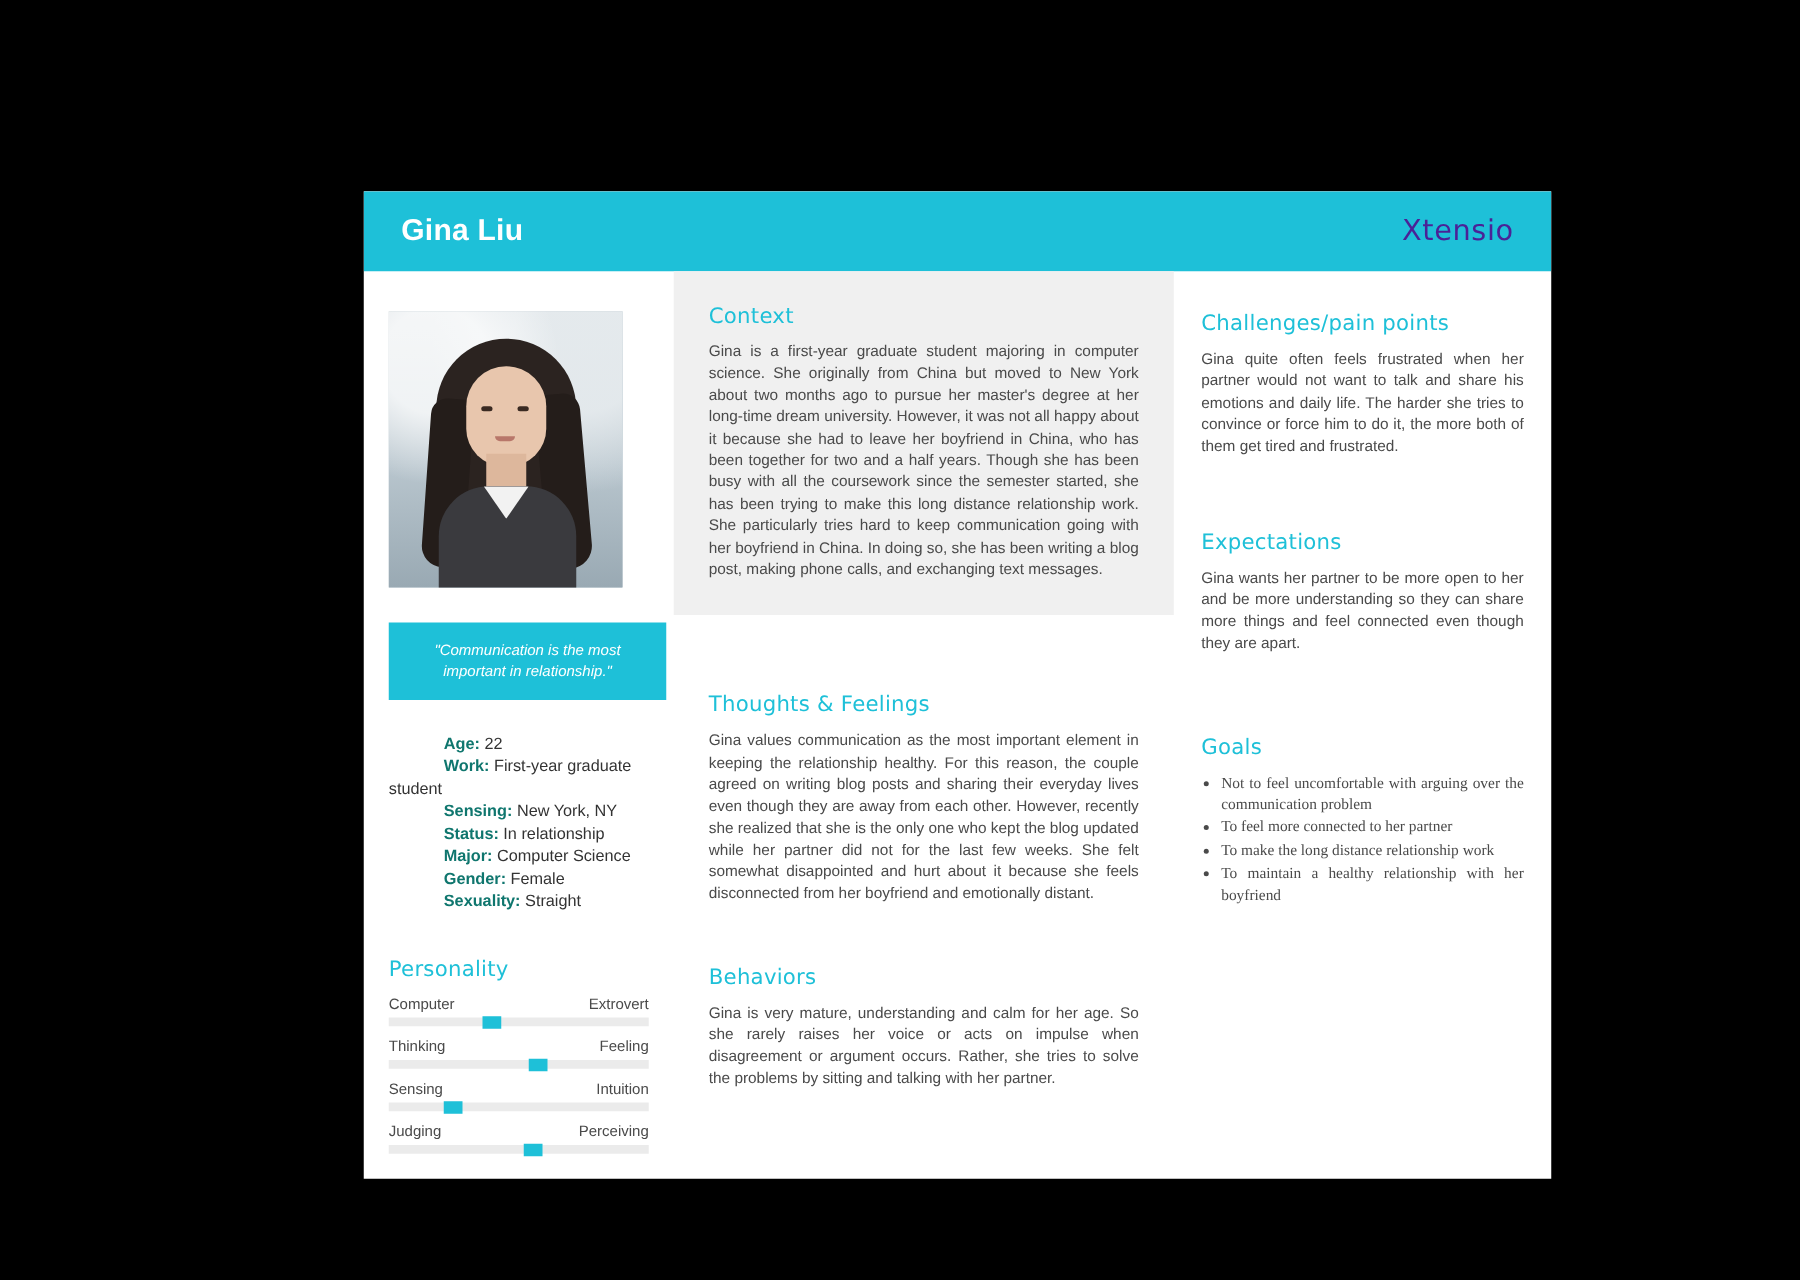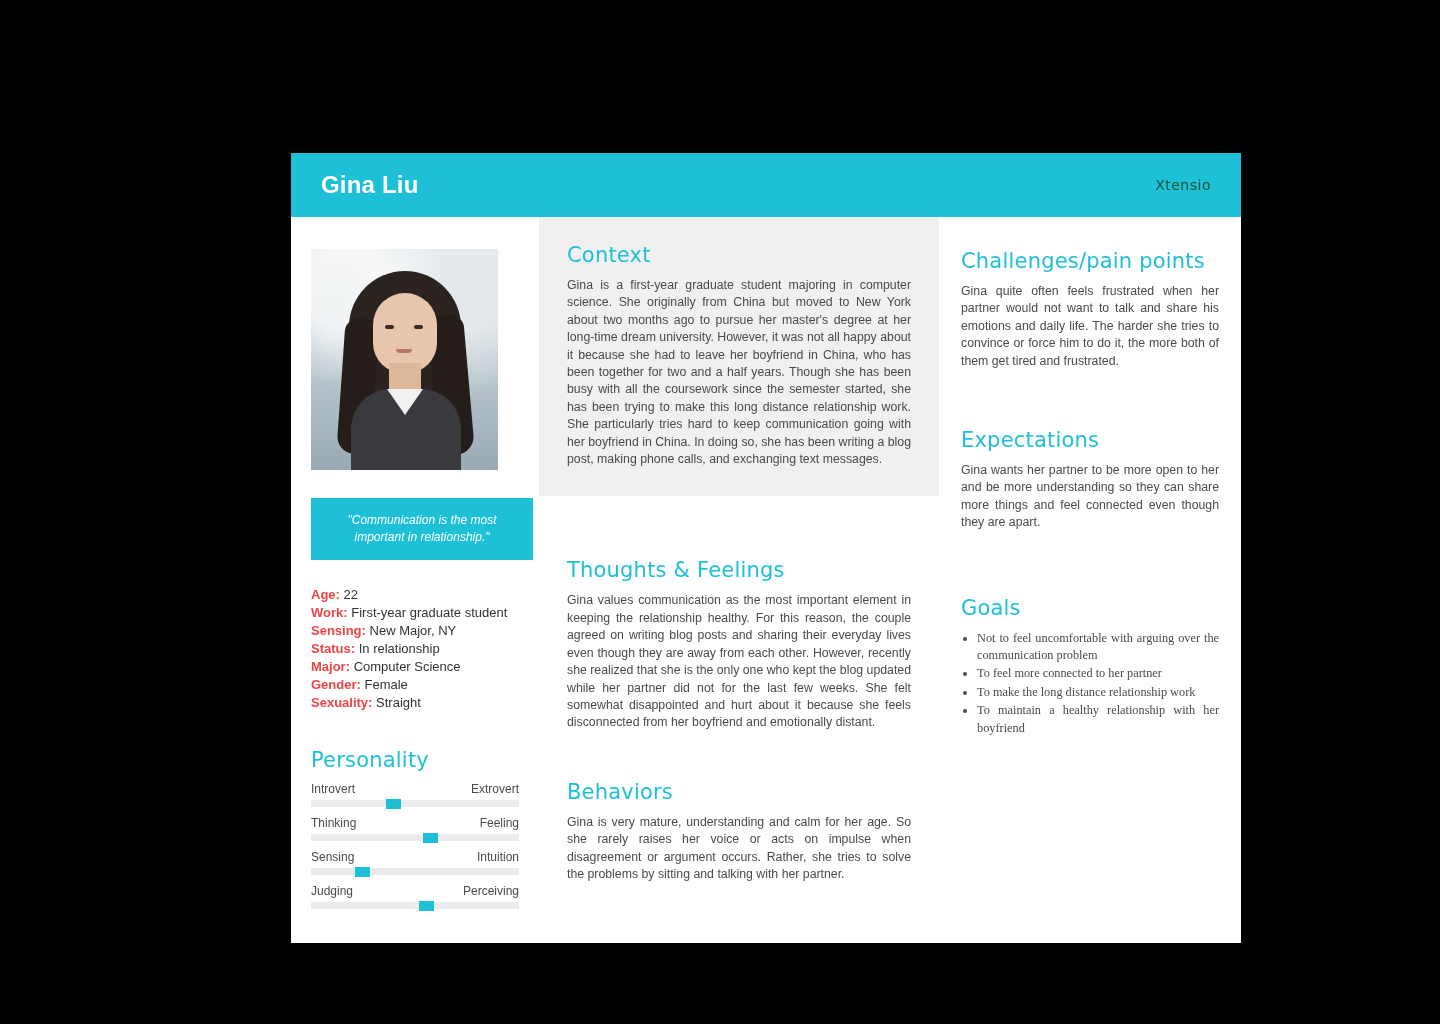--- a/index.html
+++ b/index.html
@@ -31,22 +31,22 @@
     box-sizing: border-box;
   }
   .header-name {
     color: #ffffff;
     font-size: 24px;
     font-weight: bold;
     letter-spacing: 0.2px;
     text-align: right;
   }
   .brand-logo {
-    color: #14532d;
-    font-size: 14px;
+    color: #4c1d95;
+    font-size: 23px;
     font-family: "DejaVu Sans", sans-serif;
     letter-spacing: 0.5px;
     opacity: 0.97;
   }
   
   .body-grid {
     display: flex;
     padding: 0;
     box-sizing: border-box;
   }
@@ -162,27 +162,28 @@
     box-sizing: border-box;
   }
   
   .facts {
     margin-top: 26px;
     font-size: 13px;
     line-height: 18px;
     color: #333333;
   }
   .facts .label {
-    color: #ef4444;
+    color: #0f766e;
     font-weight: bold;
+    margin-left: 44px;
   }
   
   .heading {
     color: #1ec0d8;
-    font-size: 21px;
+    font-size: 17px;
     font-weight: normal;
     letter-spacing: 0.2px;
     margin: 0 0 10px 0;
     font-family: "DejaVu Sans", sans-serif;
   }
   .para {
     font-size: 12.3px;
     line-height: 17.4px;
     color: #4a4a4a;
     text-align: justify;
@@ -279,21 +280,21 @@
         <div>
           <span class="label">Age:</span>
           <span>22</span>
         </div>
         <div>
           <span class="label">Work:</span>
           <span>First-year graduate student</span>
         </div>
         <div>
           <span class="label">Sensing:</span>
-          <span>New Major, NY</span>
+          <span>New York, NY</span>
         </div>
         <div>
           <span class="label">Status:</span>
           <span>In relationship</span>
         </div>
         <div>
           <span class="label">Major:</span>
           <span>Computer Science</span>
         </div>
         <div>
@@ -304,21 +305,21 @@
           <span class="label">Sexuality:</span>
           <span>Straight</span>
         </div>
       </div>
 
       <div class="personality">
         <h2 class="heading">Personality</h2>
 
         <div class="slider-row">
           <div class="slider-labels">
-            <span>Introvert</span>
+            <span>Computer</span>
             <span>Extrovert</span>
           </div>
           <div class="slider-track">
             <div class="slider-knob" style="left:36%"></div>
           </div>
         </div>
 
         <div class="slider-row">
           <div class="slider-labels">
             <span>Thinking</span>

